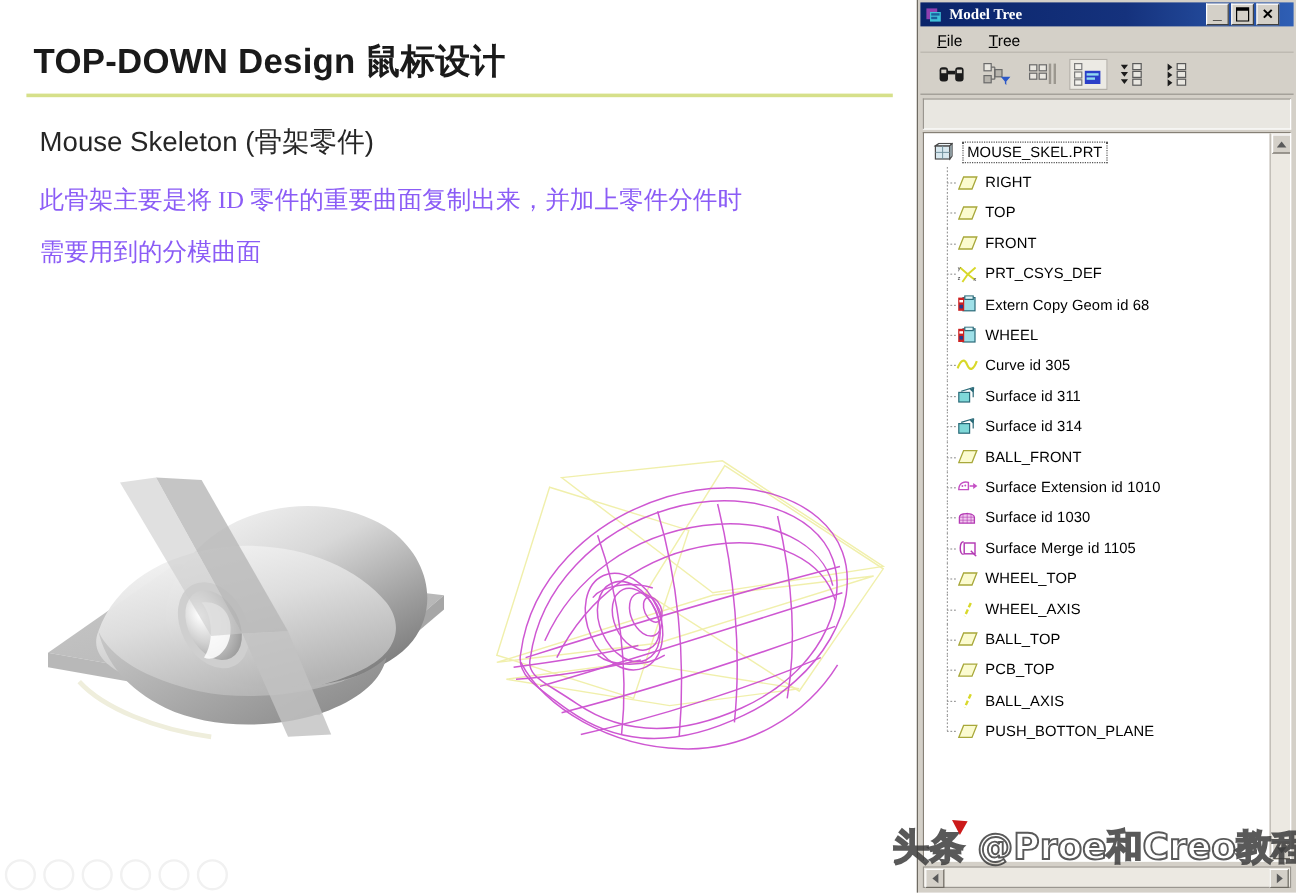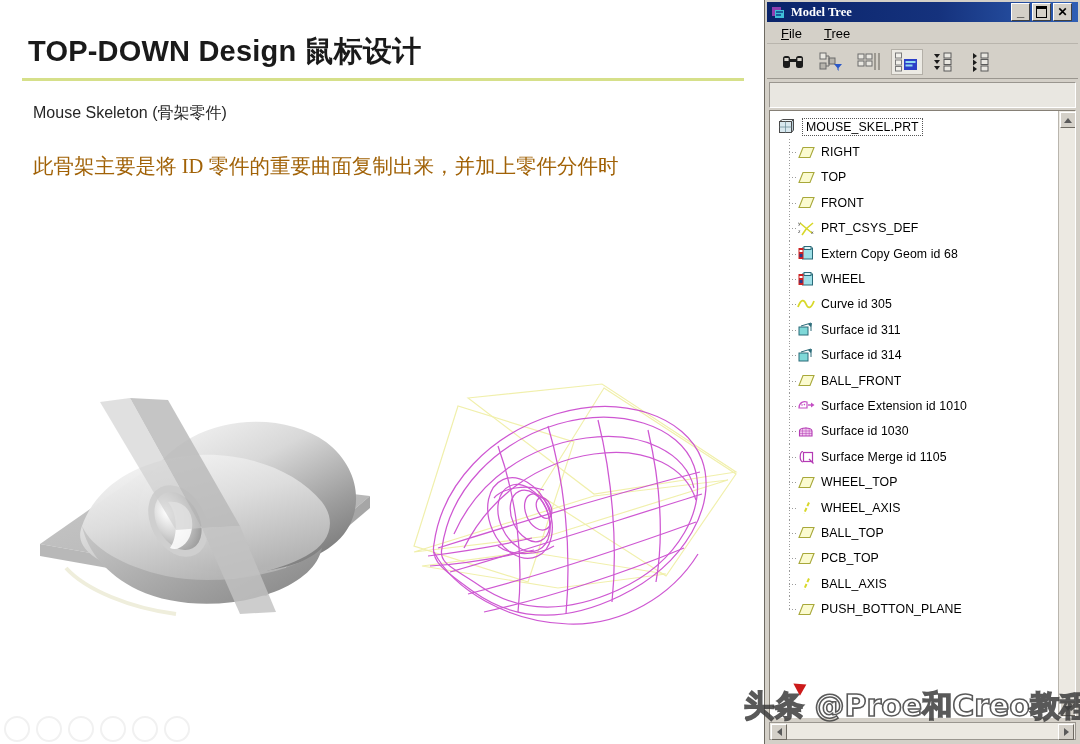--- a/index.html
+++ b/index.html
@@ -15,25 +15,25 @@
   #slide-title{
     position:absolute;left:28px;top:32px;
     font-size:29px;font-weight:bold;color:#1a1a1a;letter-spacing:.2px;white-space:nowrap;
   }
   #title-rule{
     position:absolute;left:22px;top:78px;width:722px;height:3px;
     background:#d6e08a;
   }
   #subhead{
     position:absolute;left:33px;top:103px;
-    font-size:16px;color:#262626;white-space:nowrap;
+    font-size:23px;color:#262626;white-space:nowrap;
   }
   .body-line{
     position:absolute;left:33px;
-    font-size:20.5px;color:#a16207;white-space:nowrap;
+    font-size:20.5px;color:#8b5cf6;white-space:nowrap;
     font-family:"Liberation Serif","DejaVu Serif",serif;
   }
   #body-line-1{top:152px;}
   #body-line-2{top:196px;}
 
   
   #deco-circles{position:absolute;left:4px;bottom:2px;display:flex;gap:6px;}
   #deco-circles i{display:block;width:22px;height:22px;border:2px solid #f1f1f1;border-radius:50%;}
 
   
@@ -45,21 +45,21 @@
   #model-tree-window{
     position:absolute;left:764px;top:0;width:316px;height:744px;
     background:#d4d0c8;
     border-left:1px solid #6e6a62;
     box-sizing:border-box;
     font-size:11px;
   }
   #mt-titlebar{
     position:absolute;left:2px;top:2px;right:2px;height:20px;
     background:linear-gradient(90deg,#0a246a 0%,#15327d 55%,#2f5fb5 100%);
-    display:flex;align-items:center;padding:0 6px 0 4px;box-sizing:border-box;
+    display:flex;align-items:center;padding:0 12px 0 4px;box-sizing:border-box;
   }
   #mt-app-icon{width:15px;height:15px;flex:0 0 auto;margin-right:5px;position:relative;}
   #mt-title-text{
     color:#ffffff;font-size:12.5px;font-weight:bold;flex:1 1 auto;
     font-family:"Liberation Serif","DejaVu Serif",serif;white-space:nowrap;overflow:hidden;
   }
   .win-btn{
     width:17px;height:16px;margin-left:2px;flex:0 0 auto;
     background:#d4d0c8;border:1px solid #fff;border-right-color:#404040;border-bottom-color:#404040;
     position:relative;cursor:default;
@@ -176,20 +176,21 @@
 </style>
 </head>
 <body>
 
 <div id="slide">
 
   <div id="slide-title">TOP-DOWN Design 鼠标设计</div>
   <div id="title-rule"></div>
   <div id="subhead">Mouse Skeleton (骨架零件)</div>
   <div class="body-line" id="body-line-1">此骨架主要是将 ID 零件的重要曲面复制出来，并加上零件分件时</div>
+  <div class="body-line" id="body-line-2">需要用到的分模曲面</div>
 
   <div class="model-view" id="model-shaded">
     <svg width="366" height="266" viewBox="0 0 366 266">
       <defs>
         <linearGradient id="gDome" x1="0.15" y1="0" x2="0.9" y2="1">
           <stop offset="0" stop-color="#f4f4f4"></stop>
             <stop offset="0.35" stop-color="#d8d8d8"></stop>
           <stop offset="0.7" stop-color="#9d9d9d"></stop>
             <stop offset="1" stop-color="#6f6f6f"></stop>
         </linearGradient>

